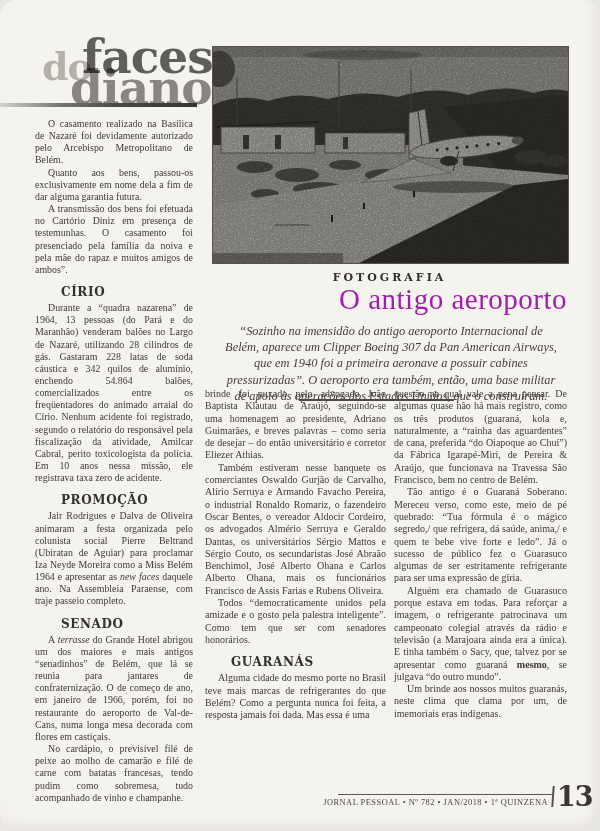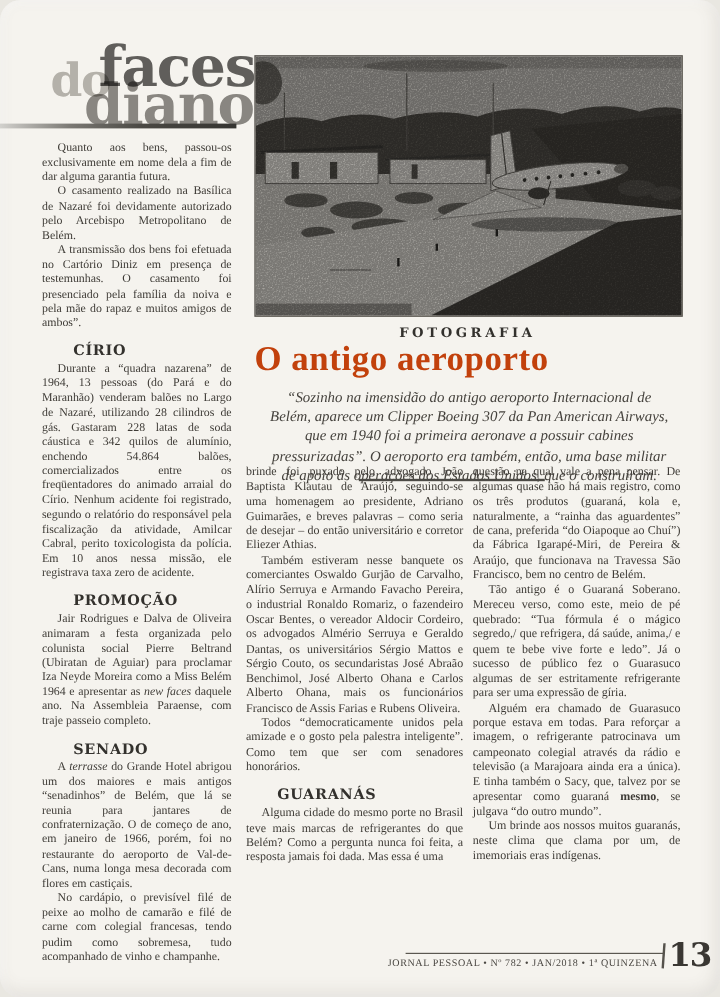--- a/index.html
+++ b/index.html
@@ -36,22 +36,22 @@
     color:#33312d;font-family:"DejaVu Serif", serif;
   }
   
   .photo{position:absolute;left:212px;top:46px;width:355px;height:216px;
     border:1px solid #55524c;background:#c9c6c0;}
   .photo svg{display:block;width:100%;height:100%;}
   
   .kicker{position:absolute;left:212px;top:271px;width:355px;text-align:center;
     font-size:11px;font-weight:bold;letter-spacing:3px;color:#33312d;
     font-family:"DejaVu Serif", serif;}
-  .title{position:absolute;left:212px;top:283px;width:355px;text-align:left;
-    font-size:29px;font-weight:700;color:#c2410c;letter-spacing:.5px;}
+  .title{position:absolute;left:212px;top:283px;width:355px;text-align:right;
+    font-size:29px;font-weight:400;color:#a21caf;letter-spacing:.5px;}
   .deck{position:absolute;left:222px;top:323px;width:338px;text-align:center;
     font-style:italic;font-size:12.4px;line-height:16.2px;color:#45423d;}
   .deck-rule{position:absolute;left:299px;top:399px;width:155px;height:2px;background:#4c4a45;}
   
   .bodycol{position:absolute;top:388px;}
   .col-a{left:205px;width:181px;}
   .col-b{left:394px;width:173px;}
   .bodycol p{font-size:10px;line-height:12.3px;}
   .noindent{text-indent:0 !important;}
   .it{font-style:italic;}
@@ -70,33 +70,33 @@
 <div id="page">
 
   <div class="mast">
     <span class="m-do">do</span>
     <span class="m-coti">faces</span>
     <span class="m-diano">diano</span>
   </div>
   <div class="mast-rule"></div>
 
   <div class="leftcol">
+    <p>O casamento realizado na Basílica de Nazaré foi devidamente autorizado pelo Arcebispo Metropolitano de Belém.</p>
     <p>Quanto aos bens, passou-os exclusivamente em nome dela a fim de dar alguma garantia futura.</p>
-    <p>O casamento realizado na Basílica de Nazaré foi devidamente autorizado pelo Arcebispo Metropolitano de Belém.</p>
     <p>A transmissão dos bens foi efetuada no Cartório Diniz em presença de testemunhas. O casamento foi presenciado pela família da noiva e pela mãe do rapaz e muitos amigos de ambos”.</p>
 
     <div class="sec-head">CÍRIO</div>
     <p>Durante a “quadra nazarena” de 1964, 13 pessoas (do Pará e do Maranhão) venderam balões no Largo de Nazaré, utilizando 28 cilindros de gás. Gastaram 228 latas de soda cáustica e 342 quilos de alumínio, enchendo 54.864 balões, comercializados entre os freqüentadores do animado arraial do Círio. Nenhum acidente foi registrado, segundo o relatório do responsável pela fiscalização da atividade, Amilcar Cabral, perito toxicologista da polícia. Em 10 anos nessa missão, ele registrava taxa zero de acidente.</p>
 
     <div class="sec-head">PROMOÇÃO</div>
     <p><span>Jair Rodrigues e Dalva de Oliveira animaram a festa organizada pelo colunista social Pierre Beltrand (Ubiratan de Aguiar) para proclamar Iza Neyde Moreira como a Miss Belém 1964 e apresentar as </span><span class="it">new faces</span><span> daquele ano. Na Assembleia Paraense, com traje passeio completo.</span></p>
 
     <div class="sec-head">SENADO</div>
     <p><span>A </span><span class="it">terrasse</span><span> do Grande Hotel abrigou um dos maiores e mais antigos “senadinhos” de Belém, que lá se reunia para jantares de confraternização. O de começo de ano, em janeiro de 1966, porém, foi no restaurante do aeroporto de Val-de-Cans, numa longa mesa decorada com flores em castiçais.</span></p>
-    <p>No cardápio, o previsível filé de peixe ao molho de camarão e filé de carne com colegial francesas, tendo pudim como sobremesa, tudo acompanhado de vinho e champanhe.</p>
+    <p>No cardápio, o previsível filé de peixe ao molho de camarão e filé de carne com batatas francesas, tendo pudim como sobremesa, tudo acompanhado de vinho e champanhe.</p>
   </div>
 
   <div class="photo">
     <svg viewBox="0 0 355 216" preserveAspectRatio="none">
       <defs>
         <filter id="grain" x="0" y="0" width="100%" height="100%">
           <feTurbulence type="fractalNoise" baseFrequency="0.8" numOctaves="2" stitchTiles="stitch"></feTurbulence>
           <feColorMatrix type="matrix" values="0 0 0 0 0  0 0 0 0 0  0 0 0 0 0  0.65 0.65 0.65 0 0"></feColorMatrix>
         </filter>
       </defs>

